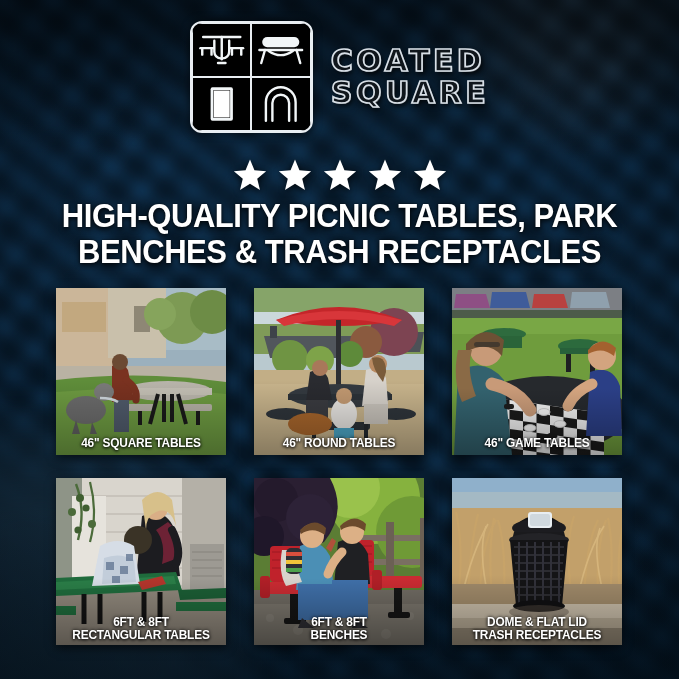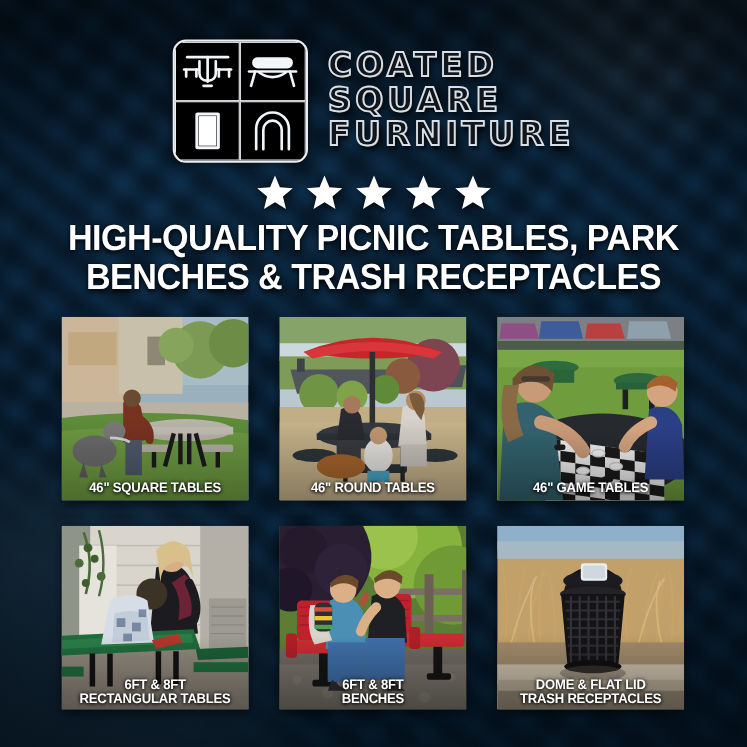--- a/index.html
+++ b/index.html
@@ -43,21 +43,21 @@
   }
   .bg-flat-bl{
     position:absolute;left:-30px;bottom:-30px;width:300px;height:300px;
     background:radial-gradient(ellipse at 20% 85%, rgba(24,48,66,.95) 0 42%, rgba(24,48,66,0) 78%);
     filter:blur(14px);
   }
   
   #content{position:absolute;inset:0;}
   
   .logo-row{
-    position:absolute;left:0;right:0;top:32px;height:120px;
+    position:absolute;left:0;right:0;top:17px;height:120px;
     display:flex;align-items:center;justify-content:center;gap:18px;
   }
   .logo-mark{
     width:123px;height:112px;border-radius:12px;
     background:#000;
     border:2px solid #e9eef2;
     box-sizing:border-box;
     display:grid;grid-template-columns:1fr 1fr;grid-template-rows:1fr 1fr;
     overflow:hidden;
     box-shadow:0 0 9px rgba(0,0,0,.65);
@@ -177,21 +177,20 @@
               <path d="M14 46 V26 a16 16 0 0 1 32 0 V46"></path>
               <path d="M21 46 V27 a9 9 0 0 1 18 0 V46"></path>
             </g>
           </svg>
         </div>
       </div>
 
       <div class="logo-text">
         <div class="logo-line">COATED</div>
         <div class="logo-line">SQUARE</div>
-        <div class="logo-line">FURNITURE</div>
       </div>
     </div>
 
     <div class="stars" id="stars">
         <svg viewBox="0 0 32 32" class="star">
           <path d="M16 1.5 L20.2 11.6 L31.2 12.4 L22.8 19.5 L25.4 30.2 L16 24.3 L6.6 30.2 L9.2 19.5 L0.8 12.4 L11.8 11.6 Z" fill="#ffffff"></path>
         </svg>
         <svg viewBox="0 0 32 32" class="star">
           <path d="M16 1.5 L20.2 11.6 L31.2 12.4 L22.8 19.5 L25.4 30.2 L16 24.3 L6.6 30.2 L9.2 19.5 L0.8 12.4 L11.8 11.6 Z" fill="#ffffff"></path>
         </svg>

